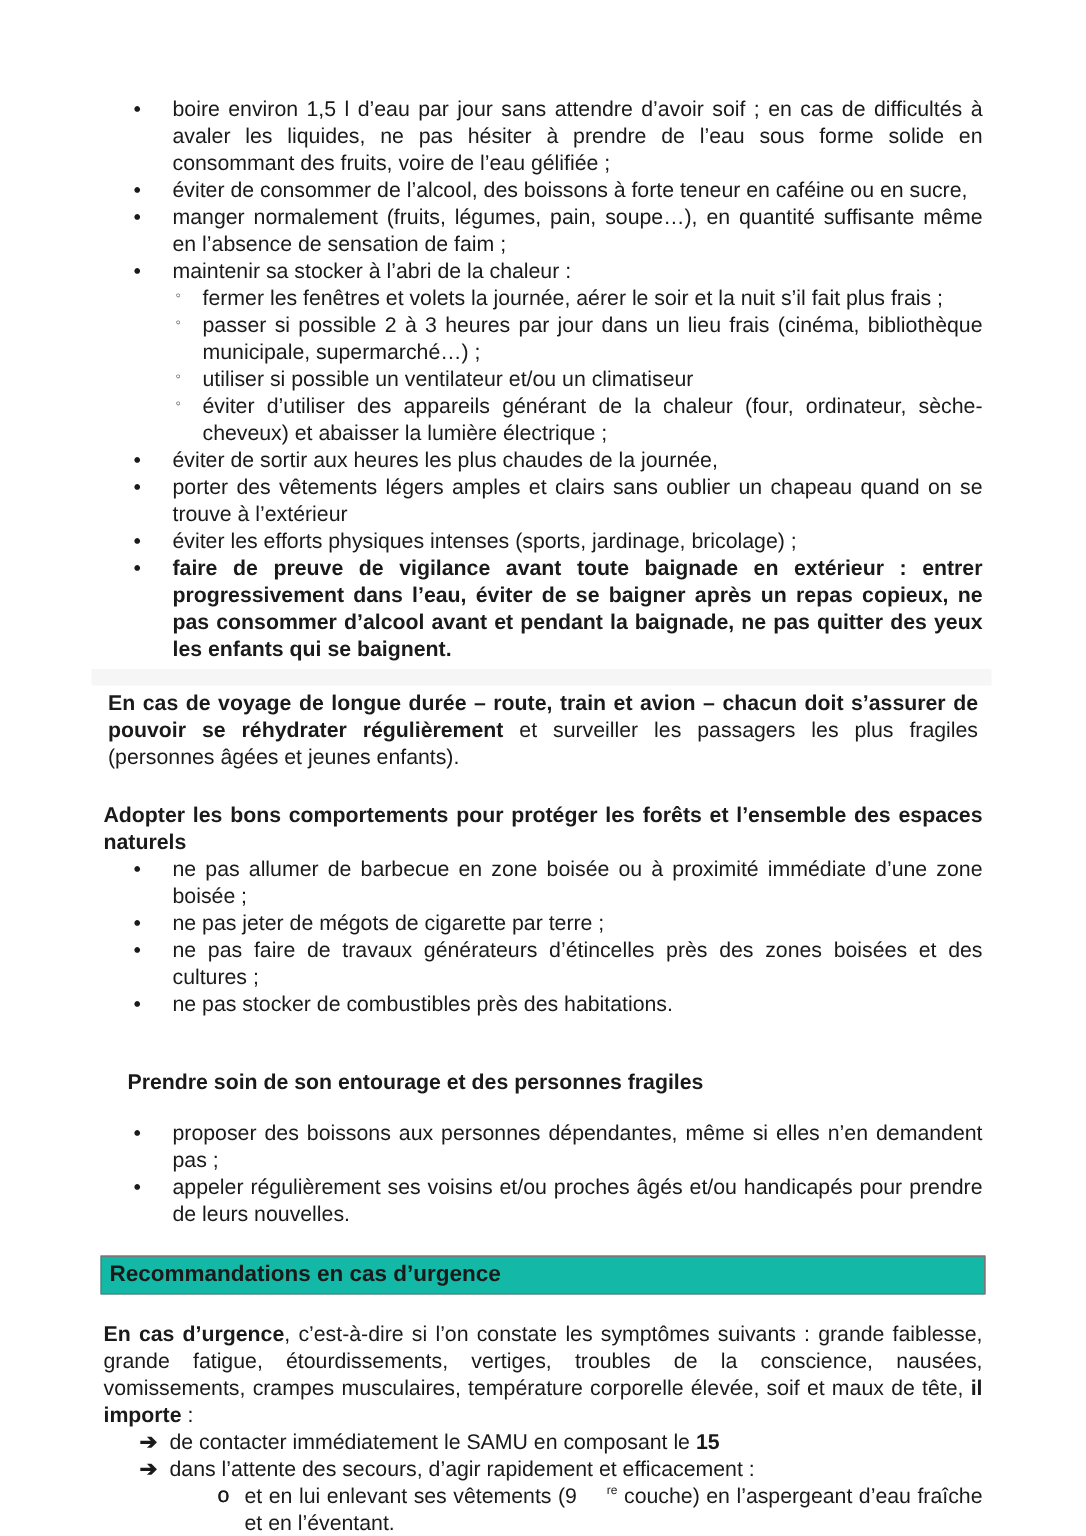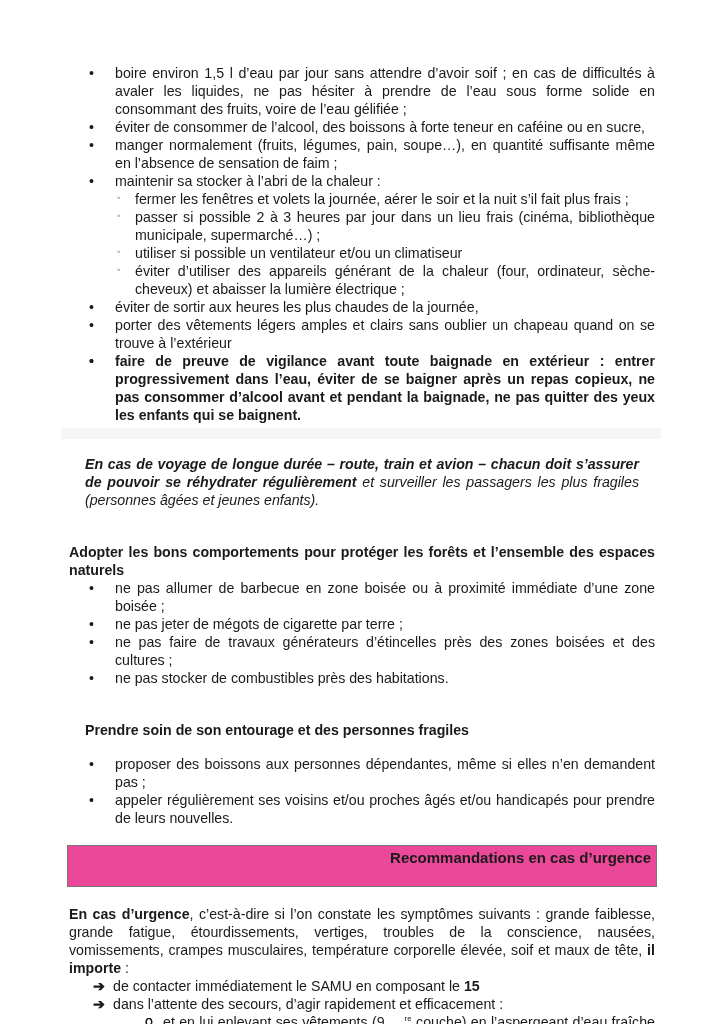--- a/index.html
+++ b/index.html
@@ -15,24 +15,23 @@
   b { font-weight: bold; }
   ul.lvl1, ul.lvl2, ul.sub-o { list-style: none; margin: 0; padding: 0; }
   ul.lvl1 > li { position: relative; padding-left: 46px; text-align: justify; }
   ul.lvl1 > li > .bullet { position: absolute; left: 20px; top: 0; }
   ul.lvl2 > li { position: relative; padding-left: 20px; text-align: justify; }
   ul.lvl2 > li > .bullet { position: absolute; left: 2px; top: -1px; font-size: 10px; color: #555; }
   .band { height: 11px; background: #f6f6f6; margin: 4px 0 2px -8px; width: 600px; }
   .para { margin-top: 0; }
   .gap { height: 18px; }
   .section-box {
-    border: 1px solid #777; background: #ec4899;
-    padding: 2px 5px 19px 5px; font-weight: bold; font-size: 15px; line-height: 19px;
+    border: 1px solid #777; background: #14b8a6;
+    padding: 2px 5px 3px 5px; font-weight: bold; font-size: 15px; line-height: 19px;
     margin: 0 -2px;
-    text-align: right;
   }
   ul.arrows { list-style: none; margin: 0; padding: 0; }
   ul.arrows > li { position: relative; padding-left: 44px; }
   ul.arrows > li > .bullet { position: absolute; left: 24px; top: 0; font-weight: bold; }
   ul.sub-o > li { position: relative; padding-left: 25px; text-align: justify; }
   ul.sub-o > li > .bullet { position: absolute; left: 7px; top: -1px; }
   ul.sub-o { margin-left: 69px; }
   sup { font-size: 8px; line-height: 0; vertical-align: super; margin-left: 20px; }
 </style>
 </head>
@@ -47,27 +46,27 @@
     <li><span class="bullet">•</span><span>maintenir sa stocker à l’abri de la chaleur :</span>
       <ul class="lvl2">
         <li><span class="bullet">◦</span><span>fermer les fenêtres et volets la journée, aérer le soir et la nuit s’il fait plus frais ;</span></li>
         <li><span class="bullet">◦</span><span>passer si possible 2 à 3 heures par jour dans un lieu frais (cinéma, bibliothèque municipale, supermarché…) ;</span></li>
         <li><span class="bullet">◦</span><span>utiliser si possible un ventilateur et/ou un climatiseur</span></li>
         <li><span class="bullet">◦</span><span>éviter d’utiliser des appareils générant de la chaleur (four, ordinateur, sèche-cheveux) et abaisser la lumière électrique ;</span></li>
       </ul>
     </li>
     <li><span class="bullet">•</span><span>éviter de sortir aux heures les plus chaudes de la journée,</span></li>
     <li><span class="bullet">•</span><span>porter des vêtements légers amples et clairs sans oublier un chapeau quand on se trouve à l’extérieur</span></li>
-    <li><span class="bullet">•</span></li>
+    <li><span class="bullet">•</span><span>éviter les efforts physiques intenses (sports, jardinage, bricolage) ;</span></li>
     <li><span class="bullet">•</span><b>faire de preuve de vigilance avant toute baignade en extérieur : entrer progressivement dans l’eau, éviter de se baigner après un repas copieux, ne pas consommer d’alcool avant et pendant la baignade, ne pas quitter des yeux les enfants qui se baignent.</b></li>
   </ul>
 
   <div class="band"></div>
 
-  <p class="para just" style="margin:16px;font-style:italic;">
+  <p class="para just" style="margin:3px;">
     <b>En cas de voyage de longue durée – route, train et avion – chacun doit s’assurer de pouvoir se réhydrater régulièrement</b><span> et surveiller les passagers les plus fragiles (personnes âgées et jeunes enfants).</span>
   </p>
 
   <div class="gap"></div>
 
   <p class="para just" style="margin:0;"><b>Adopter les bons comportements pour protéger les forêts et l’ensemble des espaces naturels</b></p>
   <ul class="lvl1">
     <li><span class="bullet">•</span><span>ne pas allumer de barbecue en zone boisée ou à proximité immédiate d’une zone boisée ;</span></li>
     <li><span class="bullet">•</span><span>ne pas jeter de mégots de cigarette par terre ;</span></li>
     <li><span class="bullet">•</span><span>ne pas faire de travaux générateurs d’étincelles près des zones boisées et des cultures ;</span></li>

